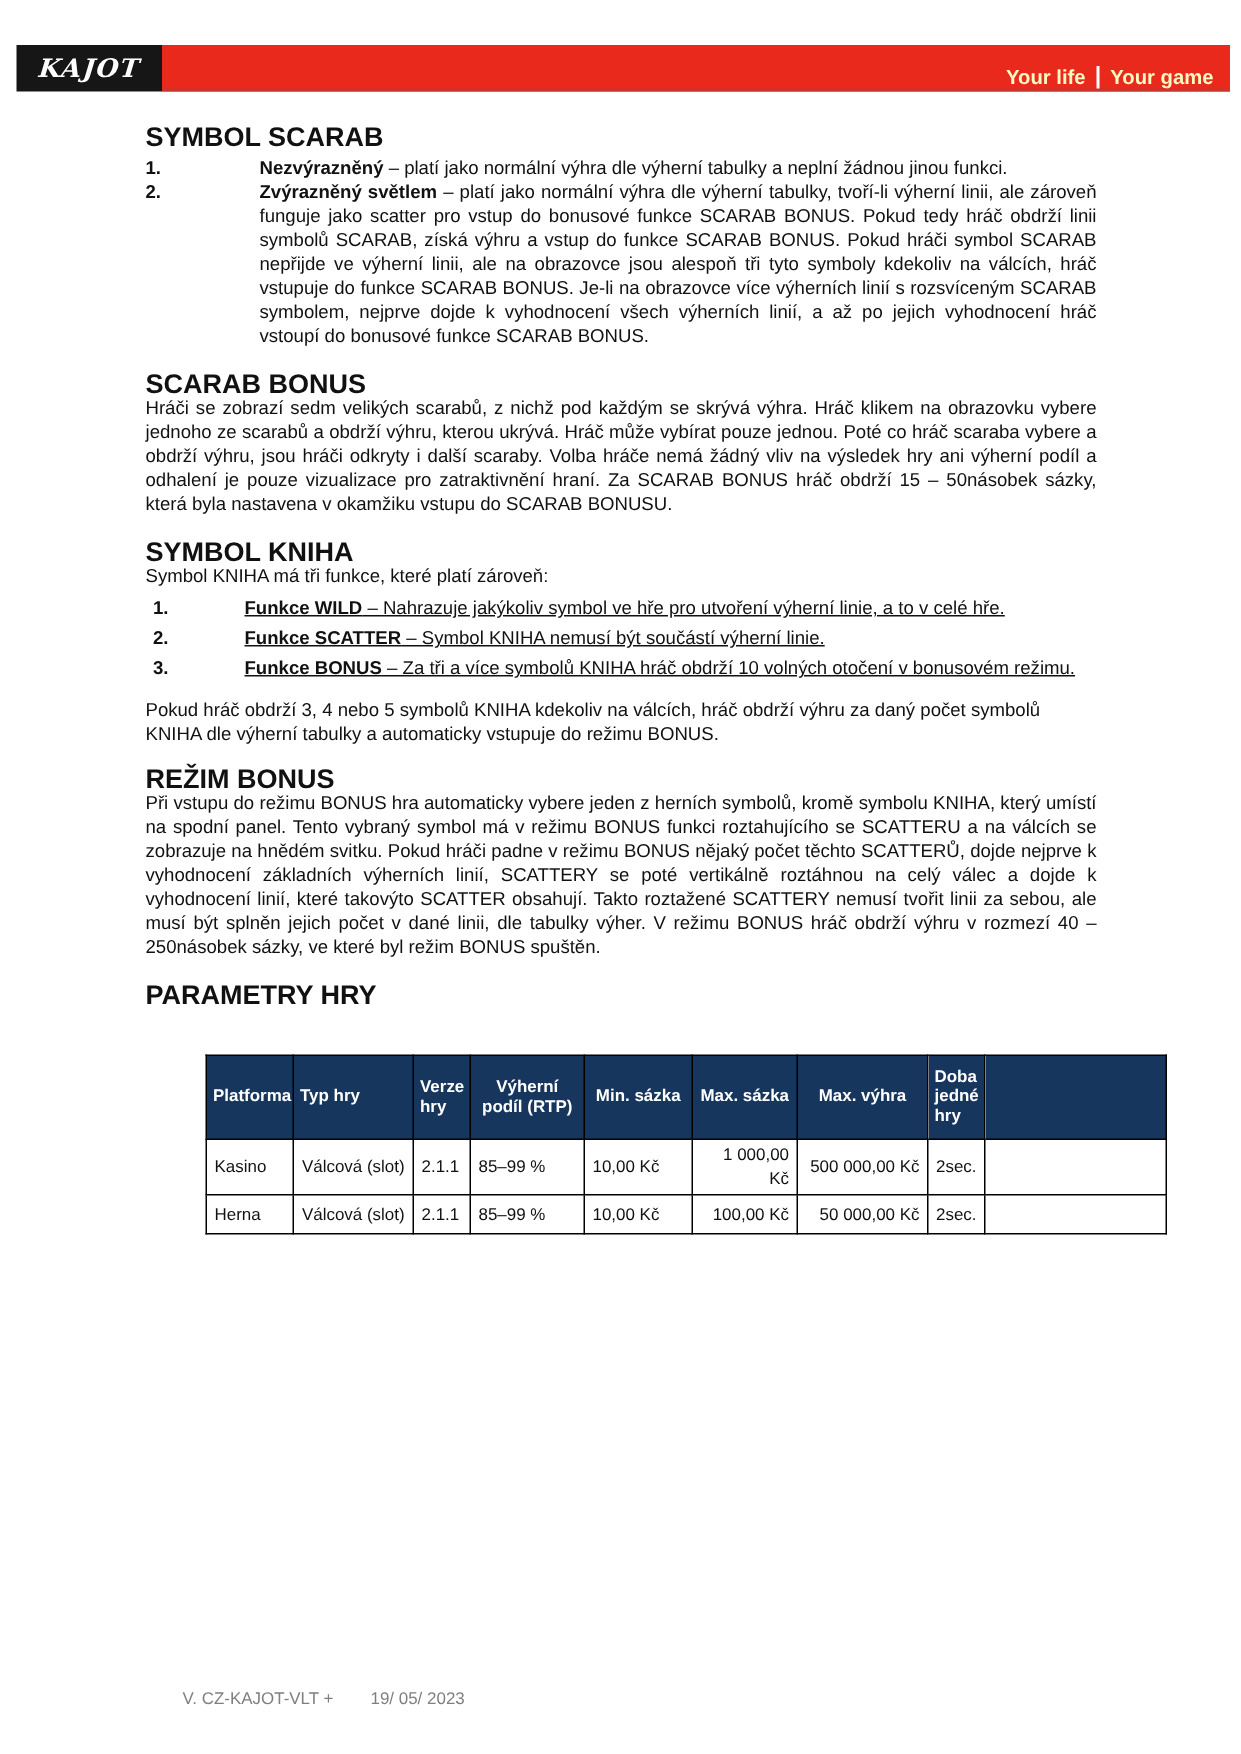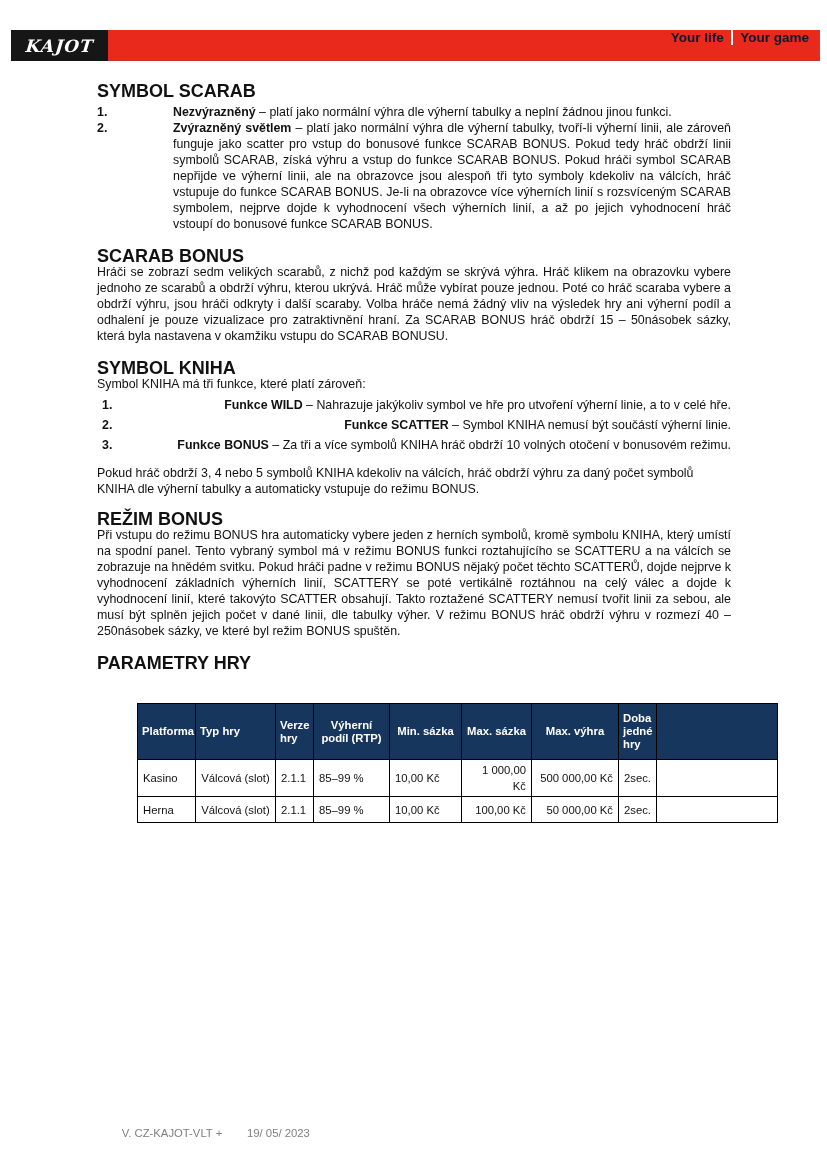--- a/index.html
+++ b/index.html
@@ -33,23 +33,23 @@
     font-style: italic;
     font-weight: bold;
     font-size: 17px;
     letter-spacing: 1px;
     transform: skewX(-6deg);
   }
   .red-bar {
     flex: 1; height: 100%;
     background: var(--brand-red);
     border-bottom: 2px solid #c9362b;
-    display: flex; align-items: flex-start; justify-content: flex-end;
+    display: flex; align-items: flex-end; justify-content: flex-end;
     padding-right: 11px;
-    color: #0f172a; font-weight: bold; font-size: 13.5px;
+    color: #fef9c3; font-weight: bold; font-size: 13.5px;
   }
   .tag-sep {
     display: inline-block;
     width: 2.5px; height: 15px;
     background: #fff;
     margin: 0 7px;
   }
 
   
   .page-body {
@@ -63,21 +63,21 @@
   .gap16 { height: 16px; }
   .gap14 { height: 14px; }
   .gap12 { height: 12px; }
 
   .num-list { margin-top: 5px; }
   .li { display: flex; }
   .li .num { font-weight: bold; flex: 0 0 34px; }
   .li .li-text { flex: 1; text-align: justify; padding-left: 42px; }
   .kniha-list .li { margin-top: 4px; }
   .kniha-list .li .num { flex: 0 0 24px; padding-left: 5px; }
-  .kniha-list .li .li-text { text-align: right; }
+  .kniha-list .li .li-text { text-align: left; text-decoration: underline; }
 
   
   .params-table-wrap { margin-top: 32px; margin-left: 40px; }
   table.params {
     border-collapse: collapse;
     table-layout: fixed;
     width: 640px;
     font-size: 11.3px;
   }
   table.params th, table.params td {

